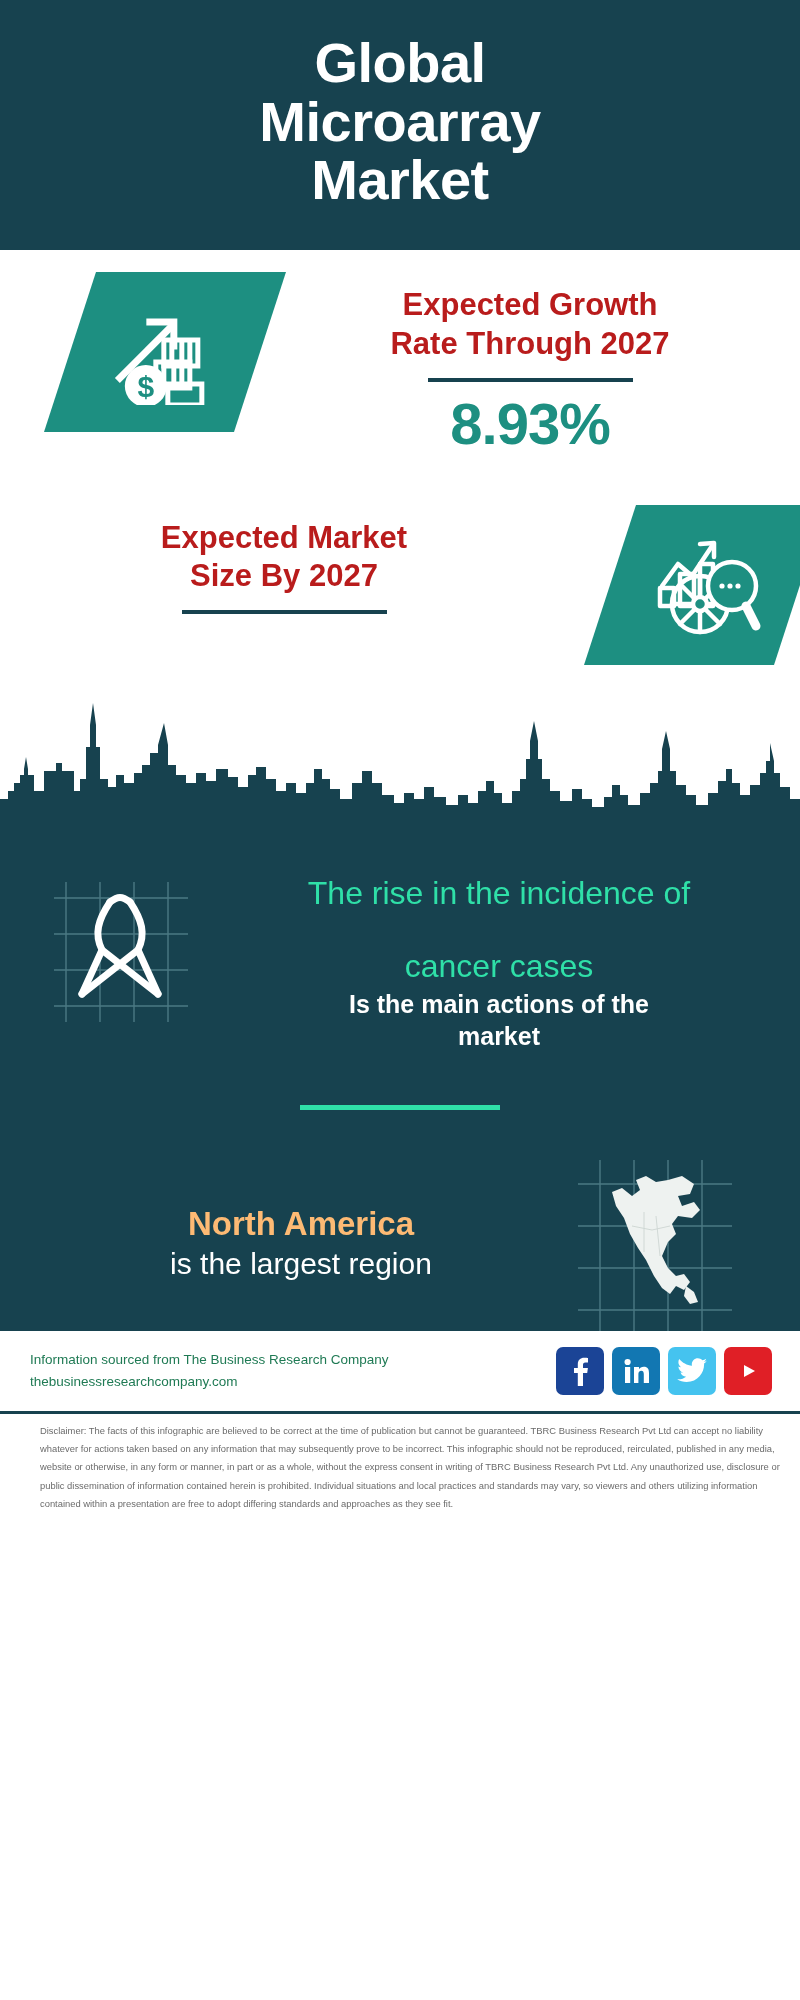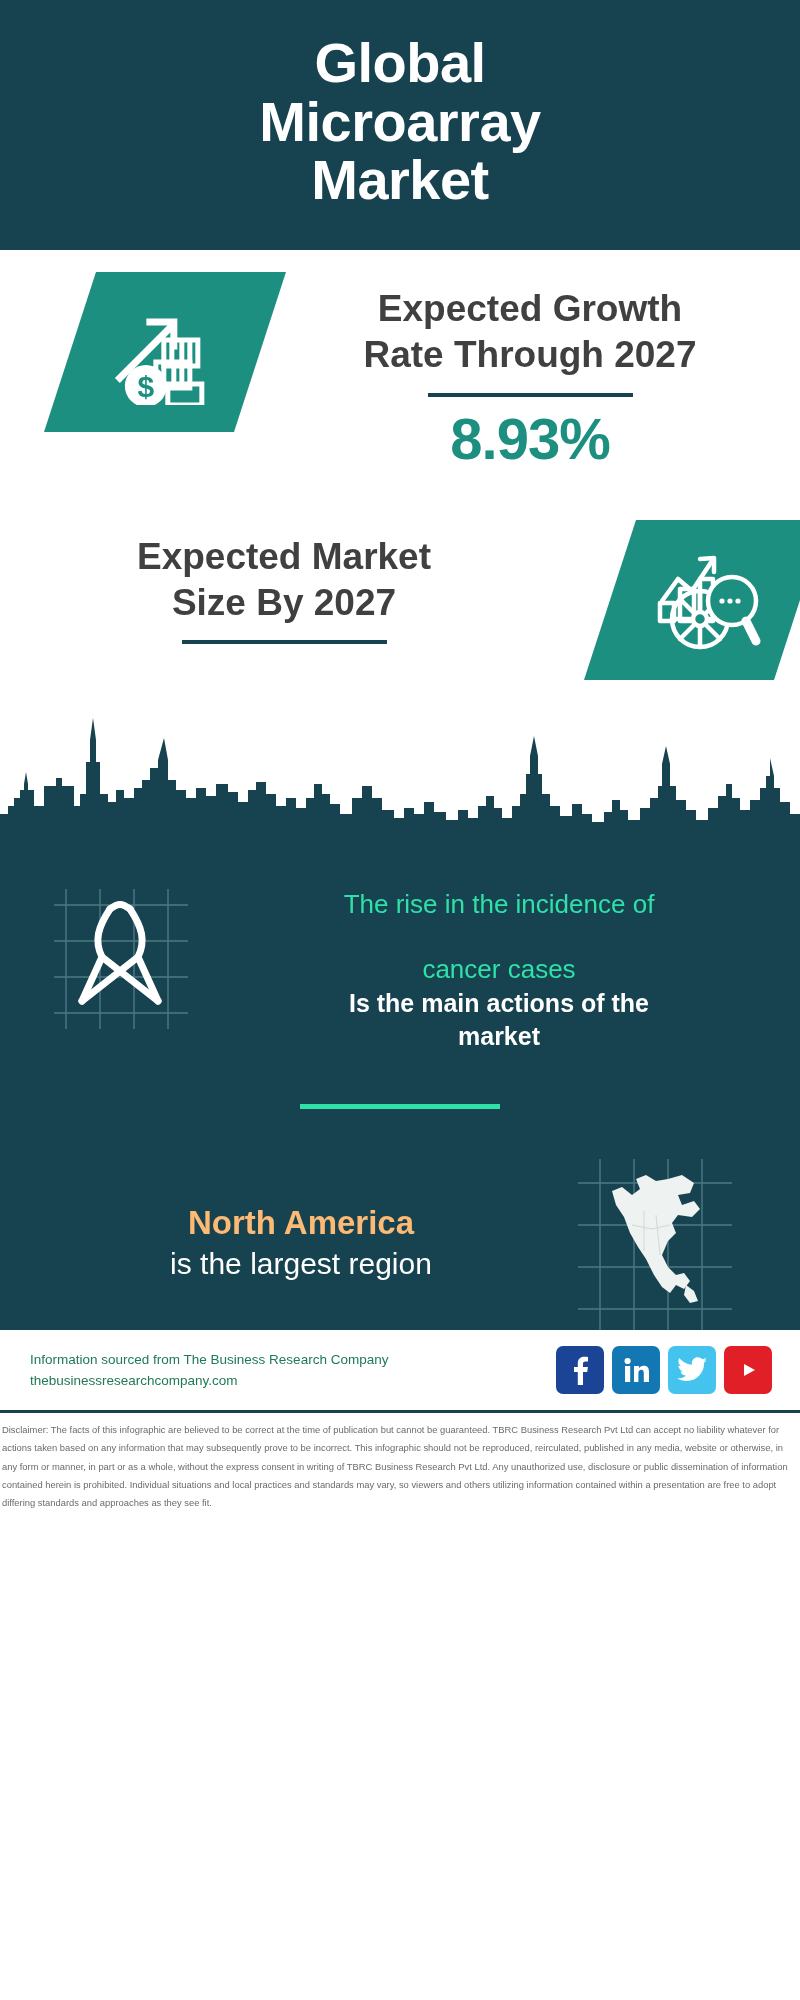--- a/index.html
+++ b/index.html
@@ -34,21 +34,21 @@
     display:flex; align-items:center; justify-content:center;
     flex:0 0 auto;
   }
   .badge > svg { transform:skewX(18deg); }
   .badge-wrap-left { margin-left:70px; }
   .badge-wrap-right { margin-left:22px; }
 
   .stat-text { flex:1; text-align:center; padding-top:14px; }
   .stat-text.left-side { padding-right:10px; }
   .stat-label {
-    color:#404040; font-size:37px; font-weight:bold; line-height:1.25;
+    color:#b91c1c; font-size:31px; font-weight:bold; line-height:1.25;
     font-family:"Liberation Sans Narrow","Liberation Sans",sans-serif;
   }
   .rule {
     width:205px; height:4px; background:#17424f;
     margin:14px auto 8px auto;
   }
   .stat-value {
     color:#1d8f81; font-size:58px; font-weight:bold; letter-spacing:-1px;
     font-family:"Liberation Sans Narrow","Liberation Sans",sans-serif;
   }
@@ -64,21 +64,21 @@
     background:#17424f; position:relative;
     padding:24px 0 0 0;
   }
   .dark-row { display:flex; align-items:center; }
 
   .grid-icon { position:relative; width:150px; height:150px; flex:0 0 auto; }
   .grid-icon svg { display:block; }
 
   .driver-text { flex:1; text-align:center; padding:0 26px; }
   .accent-line {
-    color:#2fe0a8; font-size:26px; line-height:1.3;
+    color:#2fe0a8; font-size:32px; line-height:1.3;
     font-family:"Liberation Sans Narrow","Liberation Sans",sans-serif;
     margin-top:32px;
   }
   .white-line {
     color:#ffffff; font-size:25px; font-weight:bold; line-height:1.3;
     font-family:"Liberation Sans Narrow","Liberation Sans",sans-serif;
   }
   .divider {
     width:200px; height:5px; background:#2fe0a8;
     margin:52px auto 46px auto;
@@ -107,22 +107,23 @@
     display:flex; align-items:center; justify-content:center;
   }
   .s-fb { background:#1b4496; }
   .s-li { background:#1277b2; }
   .s-tw { background:#45c3ef; }
   .s-yt { background:#e01f26; }
 
   .foot-rule { height:3px; background:#17424f; margin-top:16px; }
   .disclaimer {
     color:#6b6b6b; font-size:9.4px; line-height:1.95;
-    padding:8px 6px 0 2px; text-align:left;
-    font-family:"Liberation Sans Narrow","Liberation Sans",sans-serif;
+    padding:8px 6px 0 20px; text-align:left;
+    font-family:"Liberation Sans Narrow","Liberation Sans",sans-serif;
+    margin-left:20px;
   }
 </style>
 </head>
 <body>
 
 <div class="page">
 
   <div class="header">
     <div class="header-title">
       <div>Global</div>

